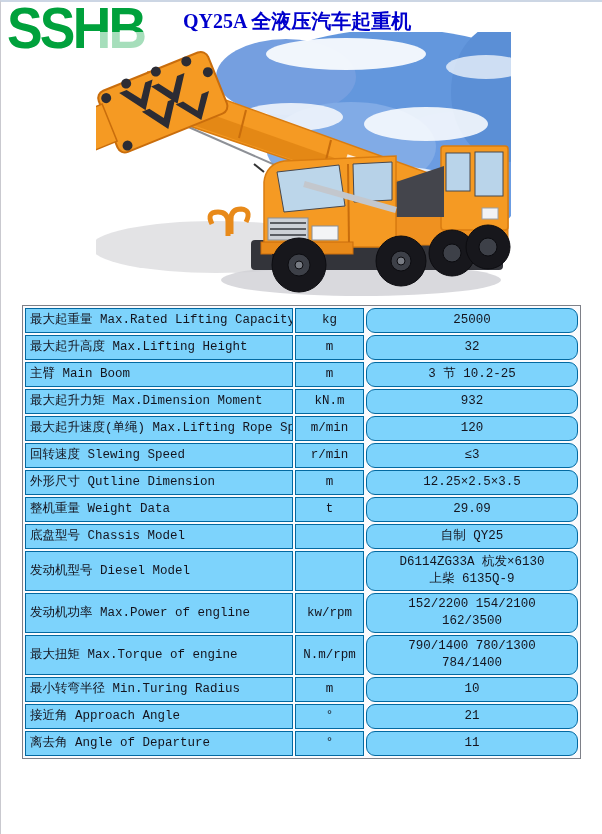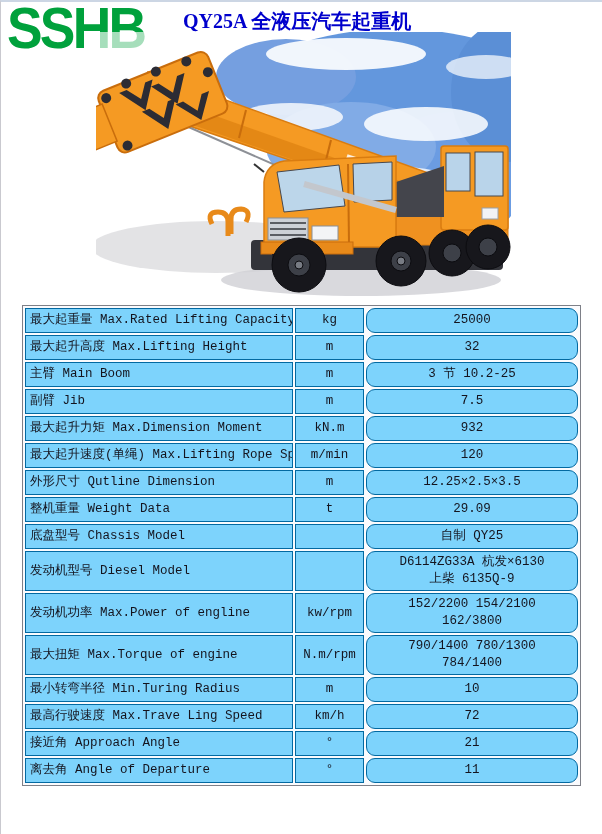--- a/index.html
+++ b/index.html
@@ -155,41 +155,41 @@
         </td>
       </tr>
       <tr>
         <td class="label">主臂 Main Boom</td>
         <td class="unit">m</td>
         <td class="value">
           <div class="line">3 节 10.2-25</div>
         </td>
       </tr>
       <tr>
-        <td class="label">副臂 Jib</td>
-        <td class="unit">m</td>
-        <td class="value">
-          <div class="line">7.5</div>
-        </td>
-      </tr>
-      <tr>
         <td class="label">最大起升力矩 Max.Dimension Moment</td>
         <td class="unit">kN.m</td>
         <td class="value">
           <div class="line">932</div>
         </td>
       </tr>
       <tr>
         <td class="label">最大起升速度(单绳) Max.Lifting Rope Speed</td>
         <td class="unit">m/min</td>
         <td class="value">
           <div class="line">120</div>
         </td>
       </tr>
       <tr>
+        <td class="label">回转速度 Slewing Speed</td>
+        <td class="unit">r/min</td>
+        <td class="value">
+          <div class="line">≤3</div>
+        </td>
+      </tr>
+      <tr>
         <td class="label">外形尺寸 Qutline Dimension</td>
         <td class="unit">m</td>
         <td class="value">
           <div class="line">12.25×2.5×3.5</div>
         </td>
       </tr>
       <tr>
         <td class="label">整机重量 Weight Data</td>
         <td class="unit">t</td>
         <td class="value">
@@ -209,46 +209,39 @@
         <td class="value">
           <div class="line">D6114ZG33A 杭发×6130</div>
           <div class="line">上柴 6135Q-9</div>
         </td>
       </tr>
       <tr>
         <td class="label">发动机功率 Max.Power of engline</td>
         <td class="unit">kw/rpm</td>
         <td class="value">
           <div class="line">152/2200 154/2100</div>
-          <div class="line">162/3800</div>
+          <div class="line">162/3500</div>
         </td>
       </tr>
       <tr>
         <td class="label">最大扭矩 Max.Torque of engine</td>
         <td class="unit">N.m/rpm</td>
         <td class="value">
           <div class="line">790/1400 780/1300</div>
           <div class="line">784/1400</div>
         </td>
       </tr>
       <tr>
         <td class="label">最小转弯半径 Min.Turing Radius</td>
         <td class="unit">m</td>
         <td class="value">
           <div class="line">10</div>
         </td>
       </tr>
       <tr>
-        <td class="label">最高行驶速度 Max.Trave Ling Speed</td>
-        <td class="unit">km/h</td>
-        <td class="value">
-          <div class="line">72</div>
-        </td>
-      </tr>
-      <tr>
         <td class="label">接近角 Approach Angle</td>
         <td class="unit">°</td>
         <td class="value">
           <div class="line">21</div>
         </td>
       </tr>
       <tr>
         <td class="label">离去角 Angle of Departure</td>
         <td class="unit">°</td>
         <td class="value">

